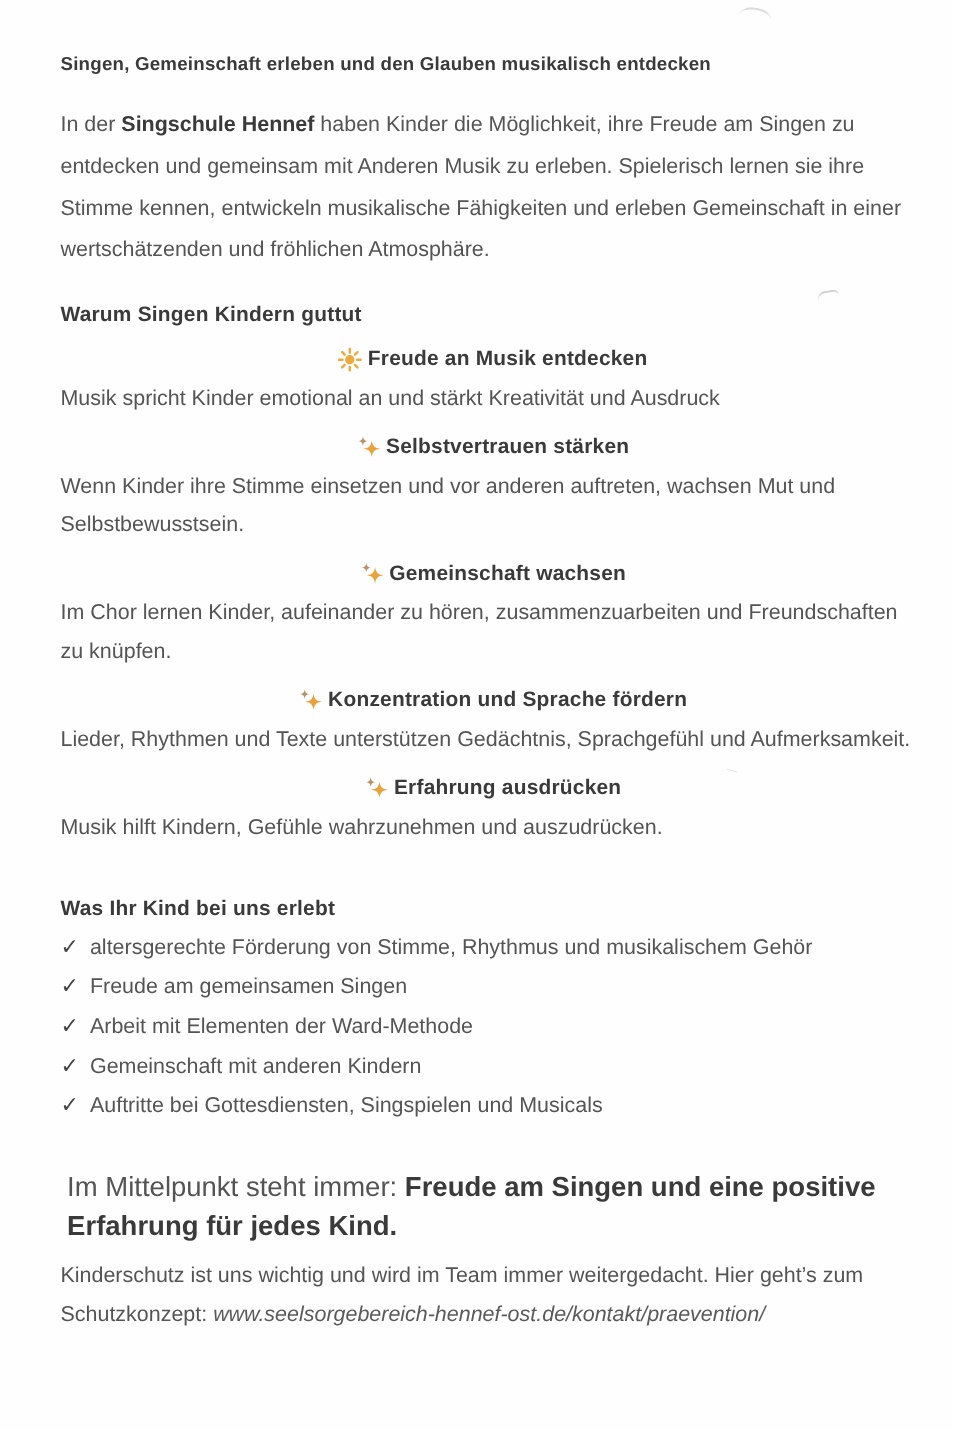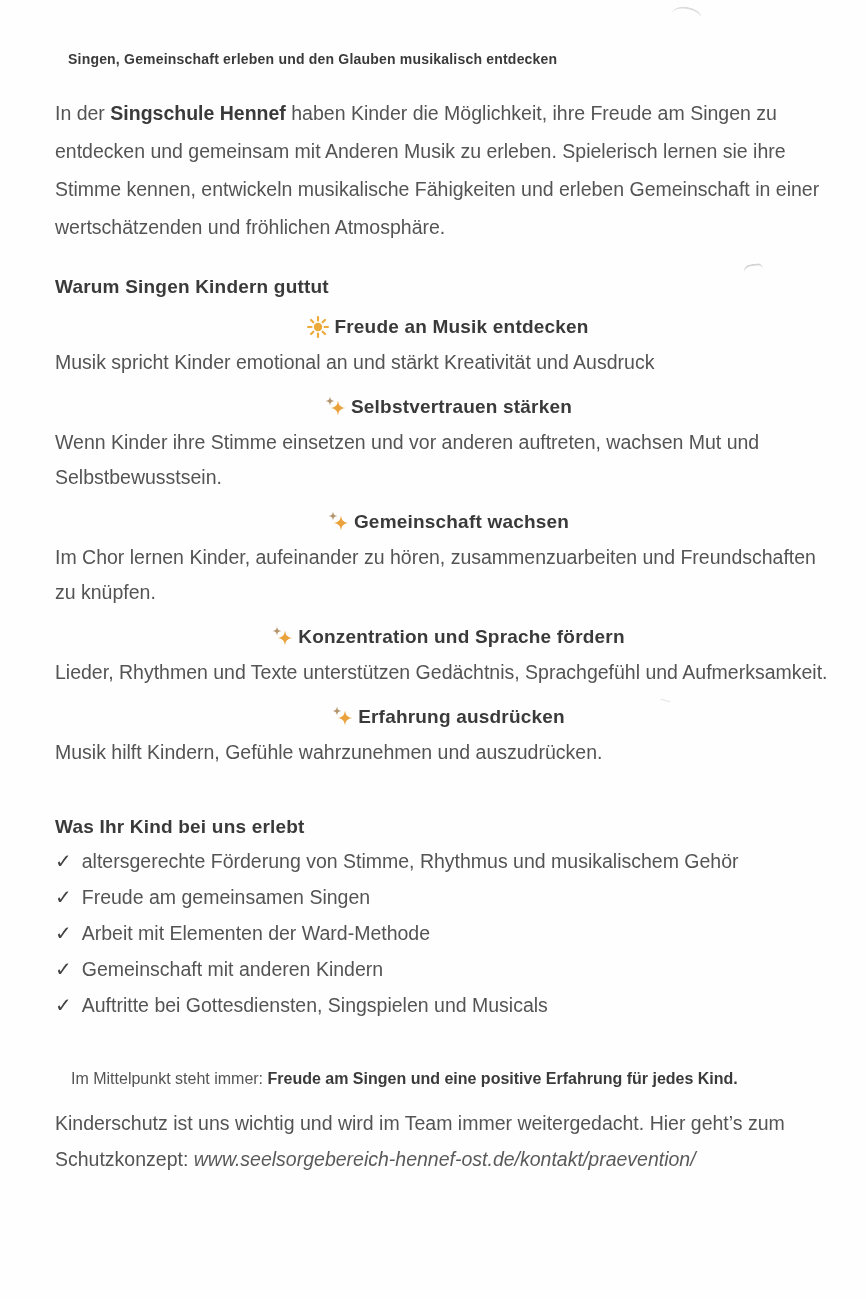--- a/index.html
+++ b/index.html
@@ -12,23 +12,23 @@
   }
   .page {
     position:relative;
     width:866px; height:1299px;
     box-sizing:border-box;
     padding:46px 26px 0 55px;
     overflow:hidden;
     background:#fefefe;
   }
   h1.title {
-    font-size:14px; line-height:26px;
+    font-size:17px; line-height:26px;
     color:#3a3a3a; font-weight:700;
-    margin:0 0 22px 13px; letter-spacing:.2px;
+    margin:0 0 22px 0; letter-spacing:.2px;
   }
   p.intro {
     font-size:19.5px; line-height:38px;
     margin:0; color:#545454;
   }
   strong { font-weight:700; color:#3a3a3a; }
   h2.section-heading {
     font-size:19px; line-height:26px;
     color:#3a3a3a; font-weight:700;
     margin:28px 0 7px 0; letter-spacing:.2px;
@@ -55,22 +55,22 @@
   }
   ul.checklist {
     list-style:none; margin:0; padding:0;
     font-size:19.5px; line-height:36px; color:#545454;
   }
   ul.checklist .check {
     display:inline-block; margin-right:10px;
     color:#444444; font-size:20px;
   }
   p.closing {
-    font-size:16px; line-height:36px;
-    margin:38px 0 0 16px; color:#545454;
+    font-size:25px; line-height:36px;
+    margin:38px 0 0 6px; color:#545454;
   }
   p.kinderschutz {
     font-size:19.5px; line-height:36px;
     margin:8px 0 0 0; color:#545454;
   }
   em.url { font-style:italic; color:#5a5a5a; }
   
   .artifact { position:absolute; pointer-events:none; }
   .a1 {
     top:7px; left:672px; width:30px; height:9px;

